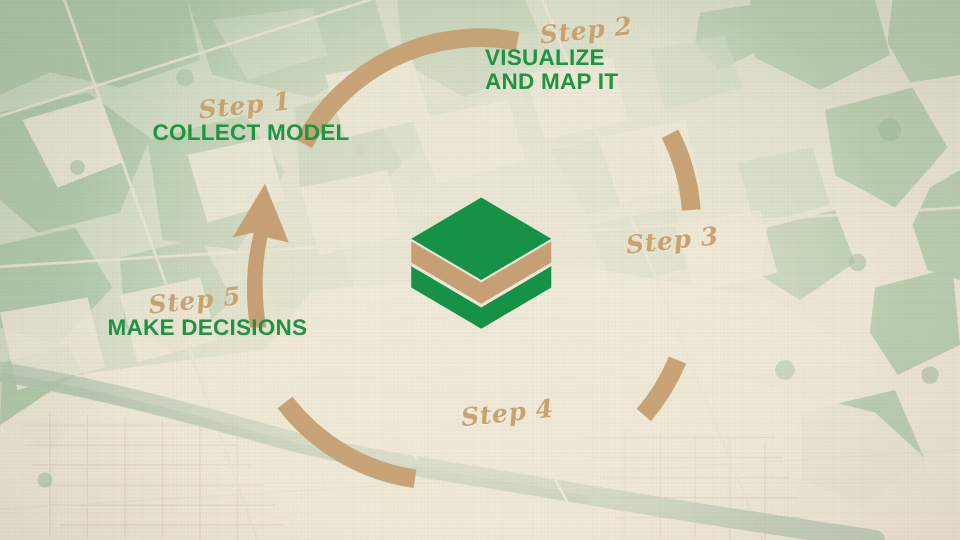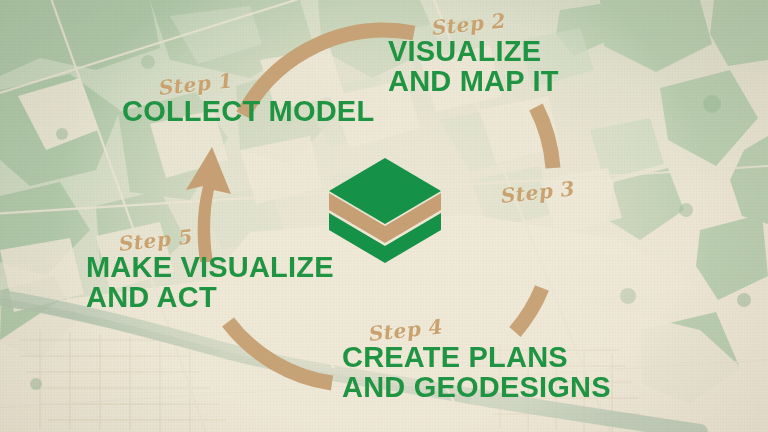--- a/index.html
+++ b/index.html
@@ -57,21 +57,21 @@
     line-height:1;
     transform:rotate(-6deg);
     transform-origin:left bottom;
     text-shadow:0 1px 0 rgba(255,255,255,.25);
     white-space:nowrap;
   }
   .step-title {
     font-family:"Liberation Sans", sans-serif;
     font-weight:700;
     color:#1f9442;
-    font-size:29px;
+    font-size:18px;
     line-height:1.03;
     letter-spacing:.2px;
     white-space:nowrap;
     margin-top:-1px;
   }
   .step-title .ln { display:block; }
 
   
   #step1 { left:122px; top:78px; }
   #step1 .step-kicker { margin-left:38px; }
@@ -246,27 +246,22 @@
       <span class="ln">AND MAP IT</span>
     </div>
   </div>
 
   <div class="step-block" id="step3">
     <div class="step-kicker">Step 3</div>
   </div>
 
   <div class="step-block" id="step4">
     <div class="step-kicker">Step 4</div>
-    <div class="step-title">
-      <span class="ln">CREATE PLANS</span>
-      <span class="ln">AND GEODESIGNS</span>
-    </div>
   </div>
 
   <div class="step-block" id="step5">
     <div class="step-kicker">Step 5</div>
     <div class="step-title">
-      <span class="ln">MAKE VISUALIZE</span>
-      <span class="ln">AND ACT</span>
+      <span class="ln">MAKE DECISIONS</span>
     </div>
   </div>
 
 </div>
 
 </body></html>

